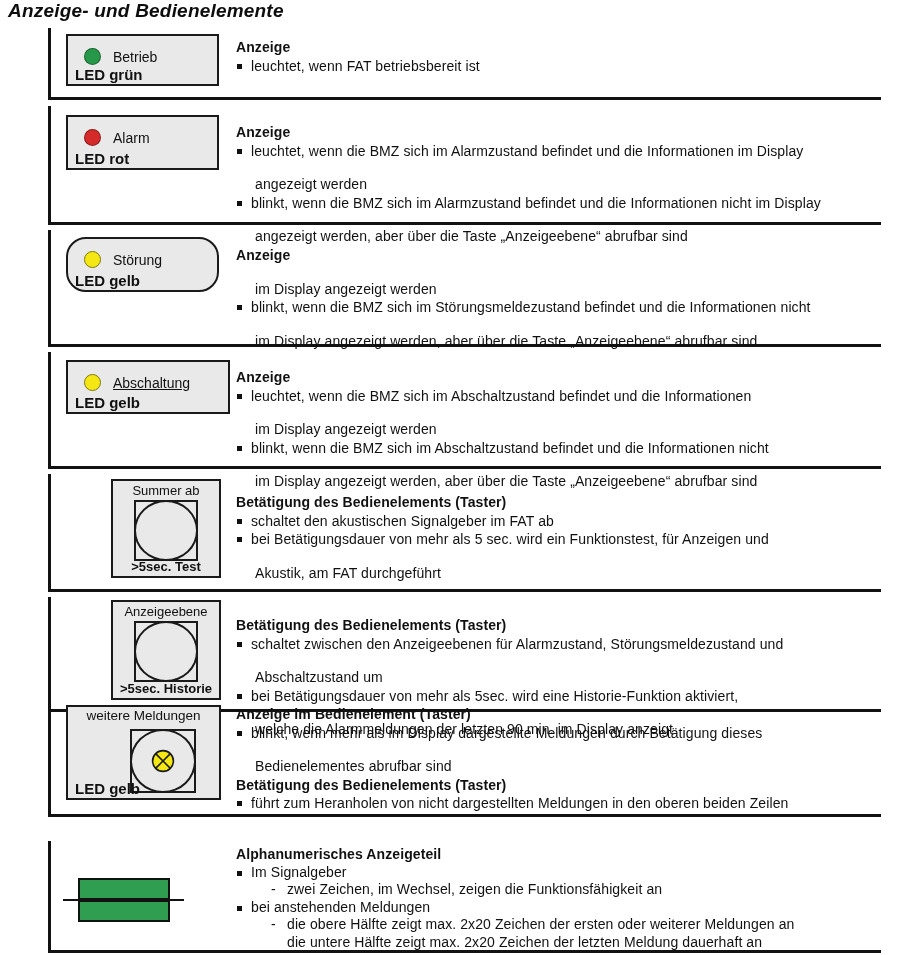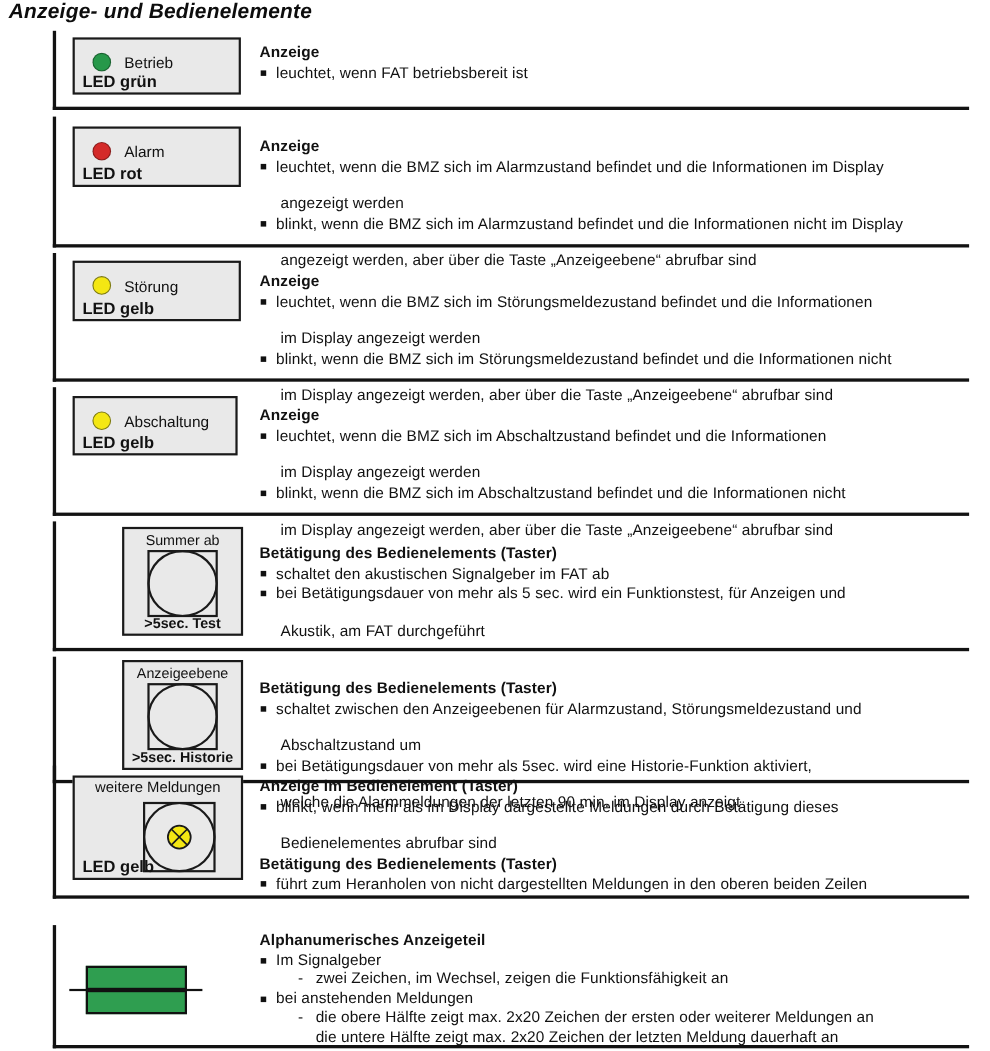--- a/index.html
+++ b/index.html
@@ -85,38 +85,37 @@
   <div class="txt" style="top:17px;">
     <div class="l h">Anzeige</div>
     <div class="l b">leuchtet, wenn die BMZ sich im Alarmzustand befindet und die Informationen im Display</div>
     <div class="l c">angezeigt werden</div>
     <div class="l b">blinkt, wenn die BMZ sich im Alarmzustand befindet und die Informationen nicht im Display</div>
     <div class="l c">angezeigt werden, aber über die Taste „Anzeigeebene“ abrufbar sind</div>
   </div>
 </div>
 
 <div class="sec" style="top:230px;height:117px;">
-  <div class="ctrl-box" style="left:15px;top:7px;width:153px;height:55px;">
+  <div class="ctrl-box" style="left:15px;top:7px;width:153px;height:55px;border-radius:20px;">
     <div class="led-row">
       <span class="led-dot led-y"></span>
       <span>Störung</span>
     </div>
     <div class="led-type">LED gelb</div>
   </div>
   <div class="txt" style="top:16px;">
     <div class="l h">Anzeige</div>
-    <div class="l b">leuchtet, wenn die BMZ sich im Störungsmeldezustand befindet und die Informationen</div>
     <div class="l c">im Display angezeigt werden</div>
     <div class="l b">blinkt, wenn die BMZ sich im Störungsmeldezustand befindet und die Informationen nicht</div>
     <div class="l c">im Display angezeigt werden, aber über die Taste „Anzeigeebene“ abrufbar sind</div>
   </div>
 </div>
 
 <div class="sec" style="top:352px;height:117px;">
-  <div class="ctrl-box" style="left:15px;top:8px;width:150px;height:54px;">
+  <div class="ctrl-box" style="left:15px;top:8px;width:164px;height:54px;text-decoration:underline;">
     <div class="led-row">
       <span class="led-dot led-y"></span>
       <span>Abschaltung</span>
     </div>
     <div class="led-type">LED gelb</div>
   </div>
   <div class="txt" style="top:16px;">
     <div class="l h">Anzeige</div>
     <div class="l b">leuchtet, wenn die BMZ sich im Abschaltzustand befindet und die Informationen</div>
     <div class="l c">im Display angezeigt werden</div>

